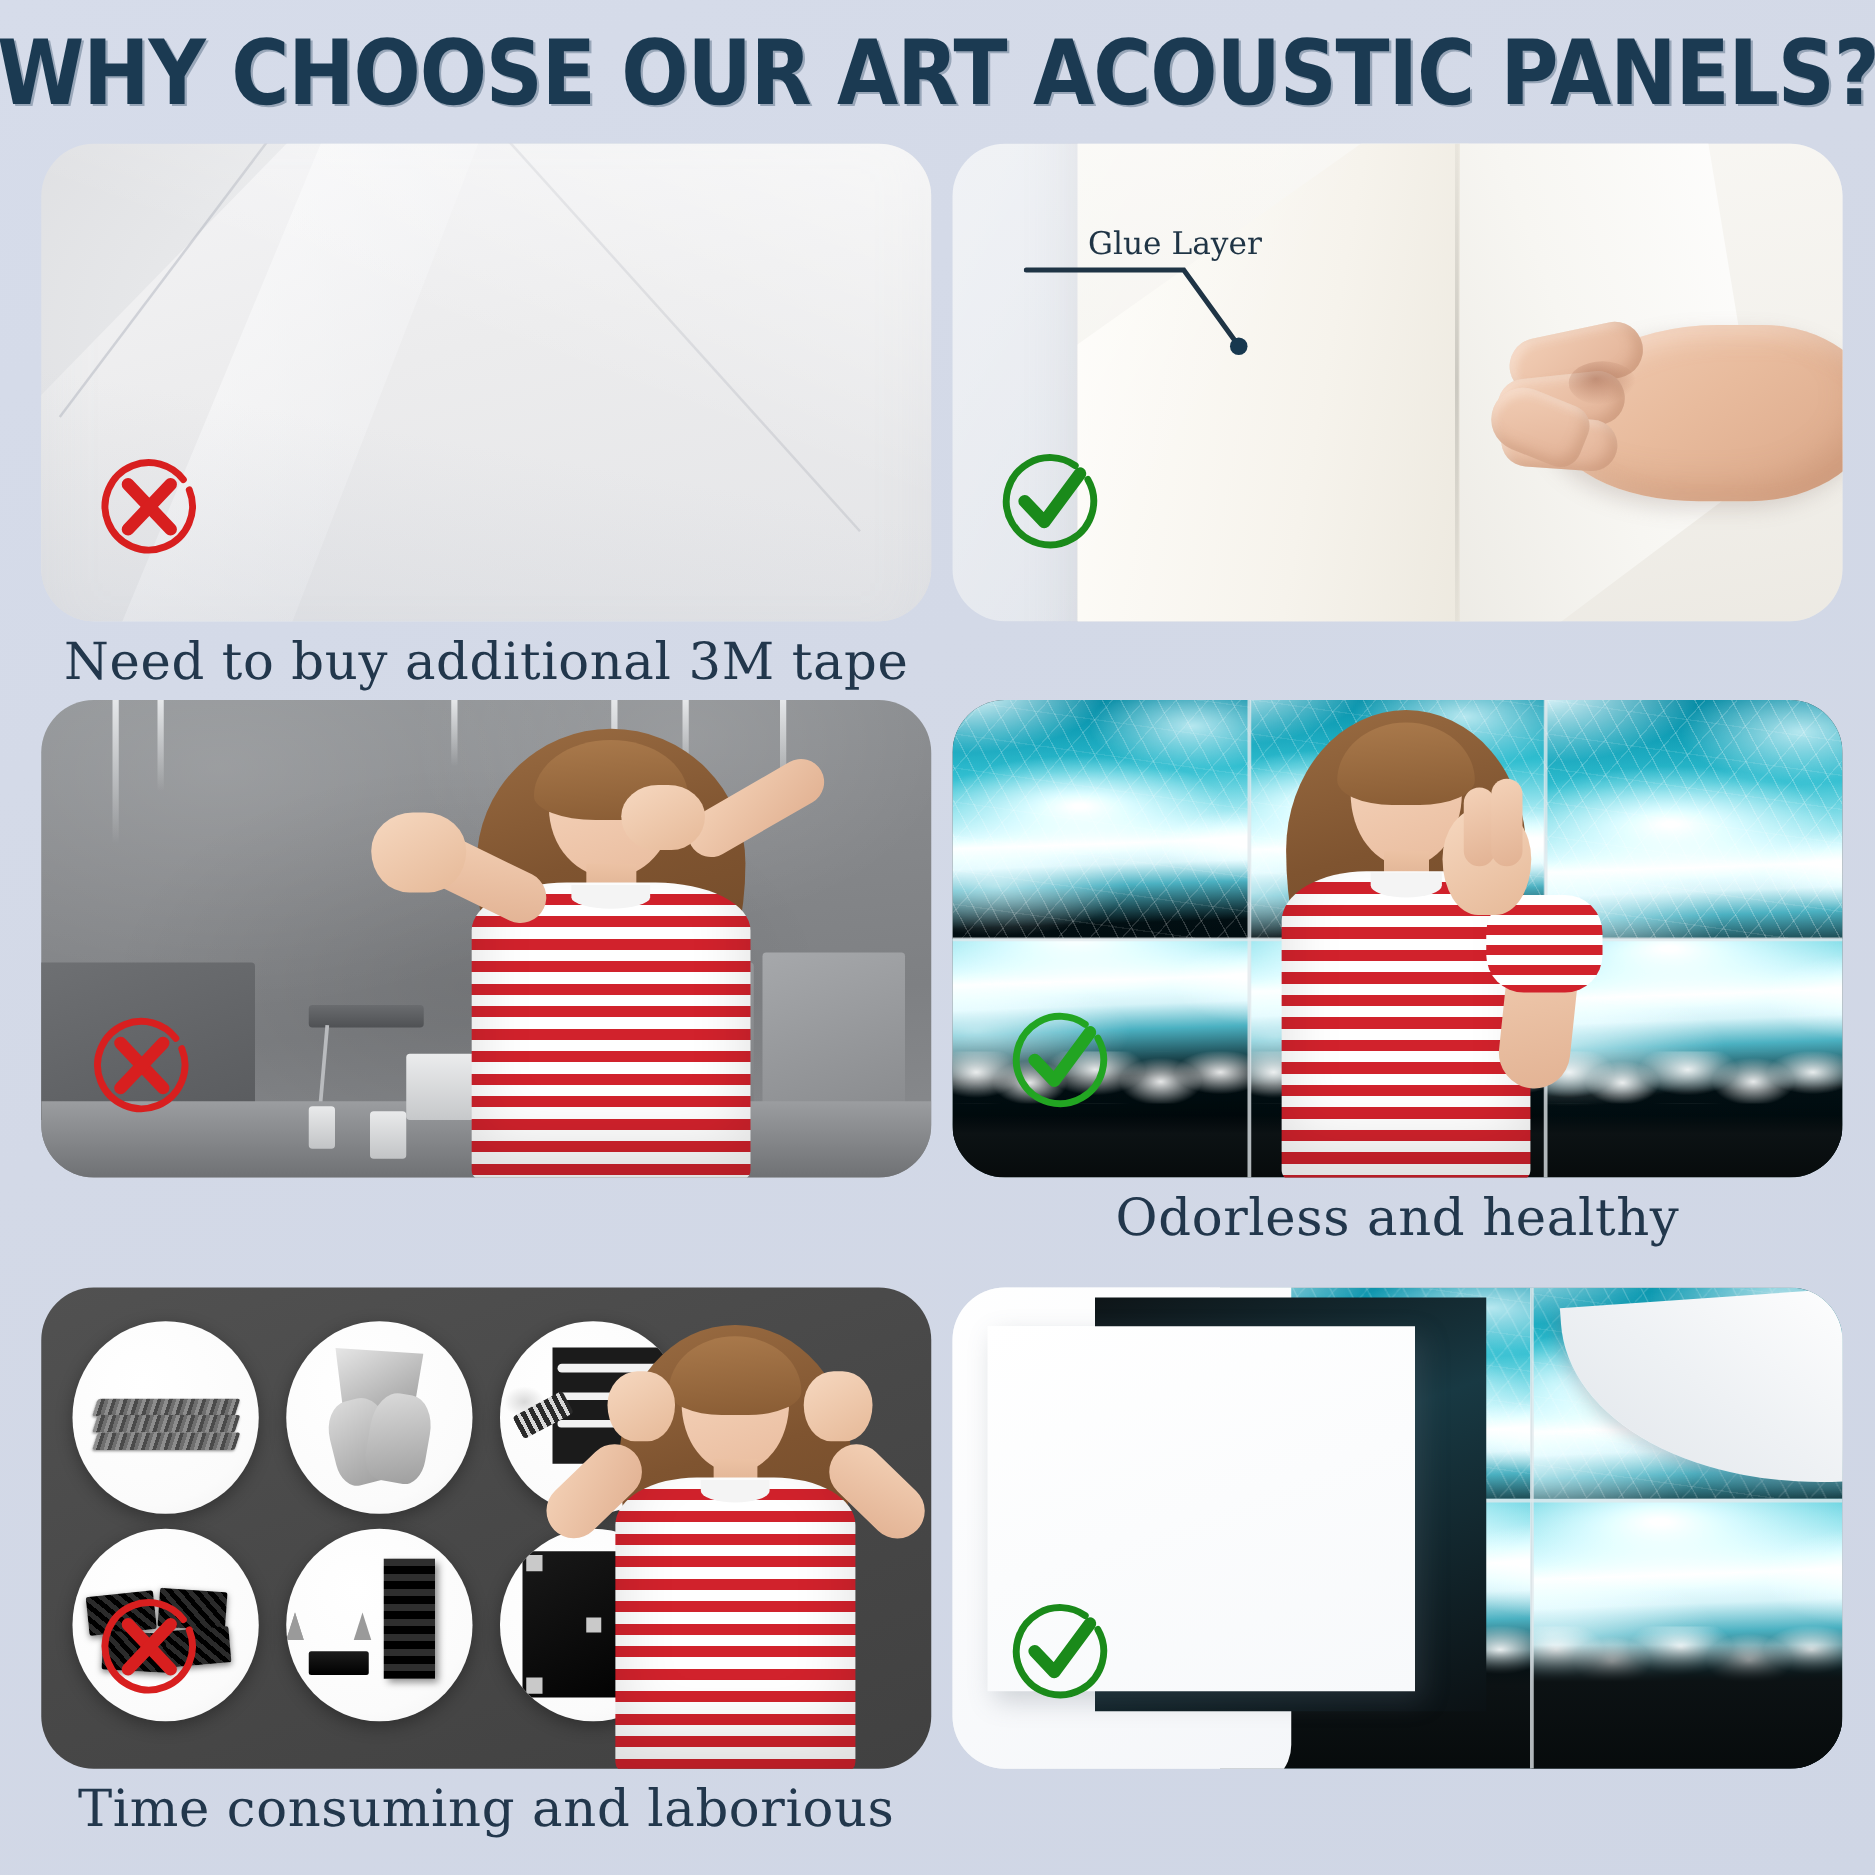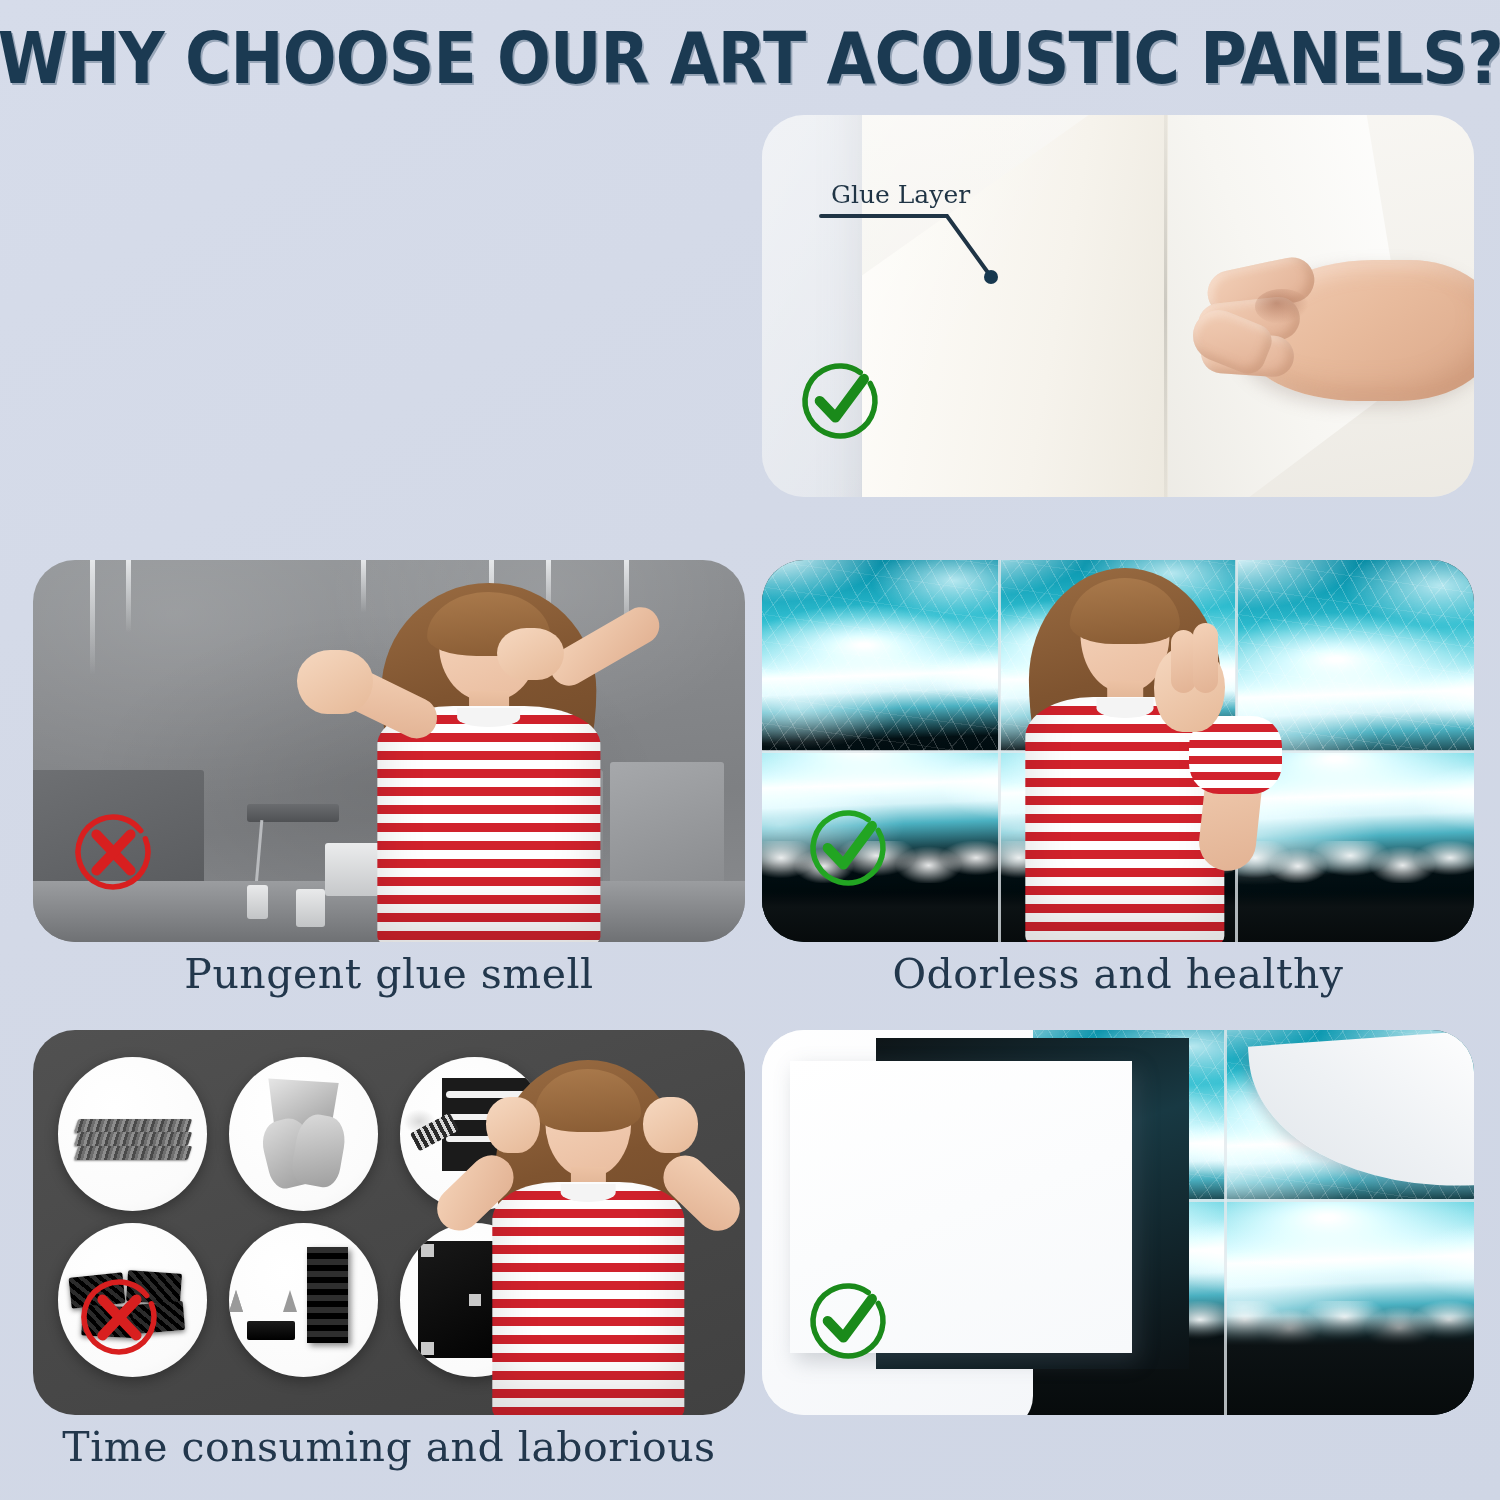--- a/index.html
+++ b/index.html
@@ -136,21 +136,21 @@
   }
   .hand .knuck{
     position:absolute; left:22%; top:28%; width:18%; height:16%;
     background:radial-gradient(ellipse at 40% 40%, rgba(160,100,75,.55), rgba(160,100,75,0) 70%);
     border-radius:50%;
   }
   
   .anno{ position:absolute; left:8%; top:17%; z-index:30; }
   .anno .lbl{
     font-family:"DejaVu Serif", serif;
-    font-size:25px; color:#1f3445; white-space:nowrap; padding-left:12px;
+    font-size:25px; color:#1f3445; white-space:nowrap; padding-left:12px;text-align:center;
   }
   .anno svg{ display:block; margin-top:1px; }
 
   
   .p3{
     background:linear-gradient(175deg,#8f9295 0%,#87898c 30%,#7e8083 65%,#8a8c8f 100%);
   }
   .p3 .wall{
     position:absolute; inset:0;
     background:
@@ -426,20 +426,37 @@
 <body>
 
 <div class="page">
 
   <div class="title-wrap">
     <div class="title">WHY CHOOSE OUR ART ACOUSTIC PANELS?</div>
   </div>
 
   <div class="grid">
 
+    <div class="cell c-l r1">
+      <div class="photo p1">
+        <div class="sheet"></div>
+        <div class="fold-a"></div>
+        <div class="edge1"></div>
+        <div class="edge2"></div>
+        <div class="shade"></div>
+        <div class="badge" style="left:40px; bottom:46px;">
+          <svg viewBox="0 0 100 100">
+            <circle cx="50" cy="50" r="38" fill="none" stroke="#d81f1f" stroke-width="6" stroke-linecap="round" stroke-dasharray="228 16" transform="rotate(-22 50 50)"></circle>
+            <path d="M32 31 L69 70" stroke="#d81f1f" stroke-width="11" stroke-linecap="round" fill="none"></path>
+            <path d="M69 31 L32 70" stroke="#d81f1f" stroke-width="11" stroke-linecap="round" fill="none"></path>
+          </svg>
+        </div>
+      </div>
+      <div class="caption">Need to buy additional 3M tape</div>
+    </div>
 
     <div class="cell c-r r1">
       <div class="photo p2">
         <div class="board"></div>
         <div class="peelL"></div>
         <div class="peelR"></div>
         <div class="crease"></div>
         <div class="sheen"></div>
 
         <div class="hand">
@@ -502,21 +519,20 @@
         </div>
 
         <div class="badge" style="left:34px; bottom:44px;">
           <svg viewBox="0 0 100 100">
             <circle cx="50" cy="50" r="38" fill="none" stroke="#d81f1f" stroke-width="6" stroke-linecap="round" stroke-dasharray="228 16" transform="rotate(-22 50 50)"></circle>
             <path d="M32 31 L69 70" stroke="#d81f1f" stroke-width="11" stroke-linecap="round" fill="none"></path>
             <path d="M69 31 L32 70" stroke="#d81f1f" stroke-width="11" stroke-linecap="round" fill="none"></path>
           </svg>
         </div>
       </div>
-      <div class="caption">Pungent glue smell</div>
     </div>
 
     <div class="cell c-l r3">
       <div class="photo p5">
 
         <div class="circ" style="left:3.5%; top:7%; width:21%; height:40%;">
           <div class="ic ic-slabs">
               <i></i>
               <i></i>
               <i></i>

